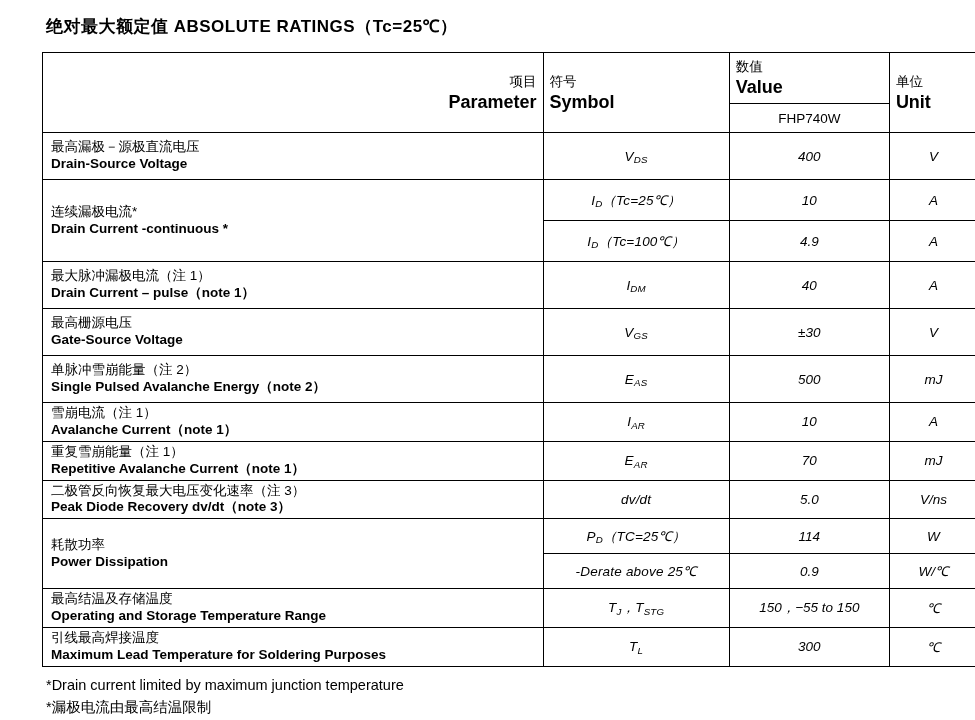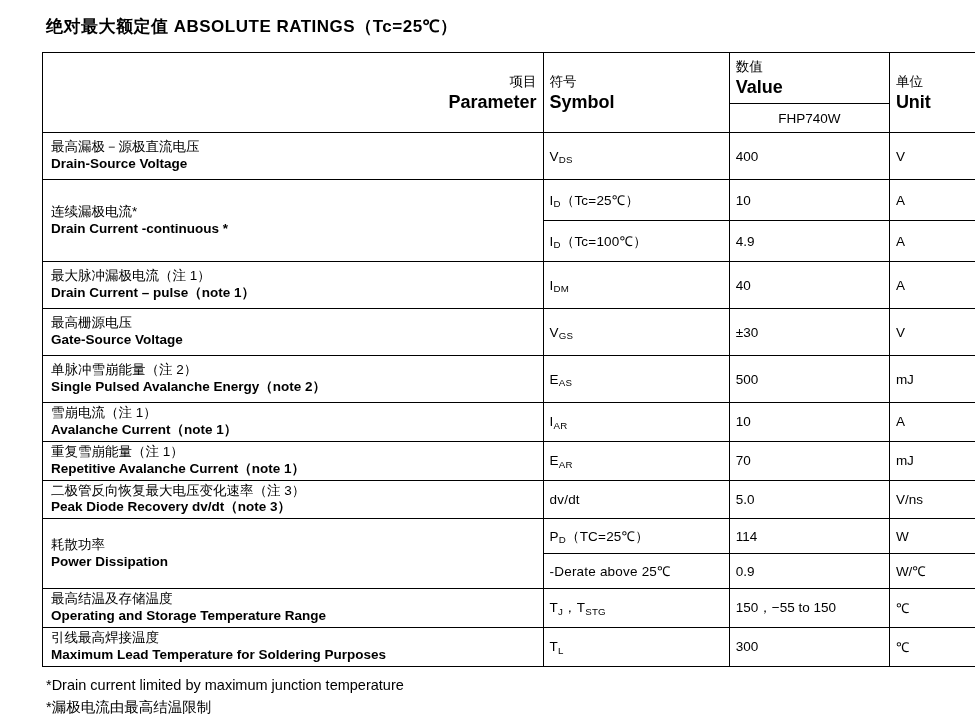--- a/index.html
+++ b/index.html
@@ -68,21 +68,22 @@
     font-size: 13.5px;
   }
   .param-cell {
     text-align: left;
     padding-left: 8px !important;
     line-height: 1.25;
   }
   .param-cell .cn { display: block; }
   .param-cell .en { display: block; font-weight: bold; }
   .ctr {
-    text-align: left;
+    text-align: center;
+    font-style: italic;
   }
   sub {
     font-size: 0.72em;
     vertical-align: baseline;
     position: relative;
     top: 0.25em;
   }
   .sym {
     font-size: 13.5px;
     letter-spacing: 0.2px;

